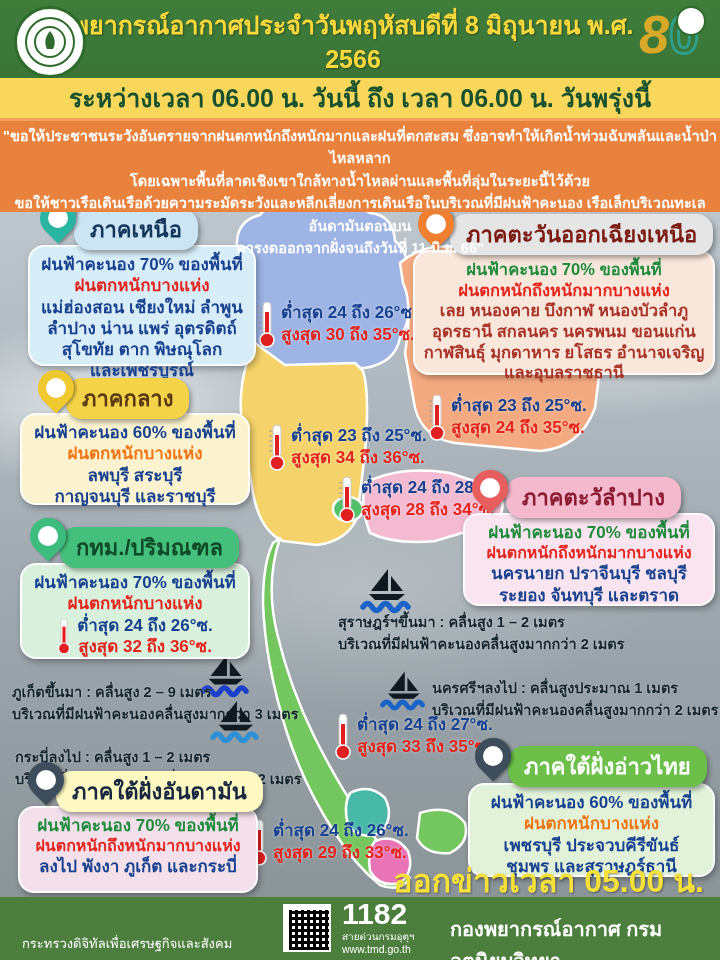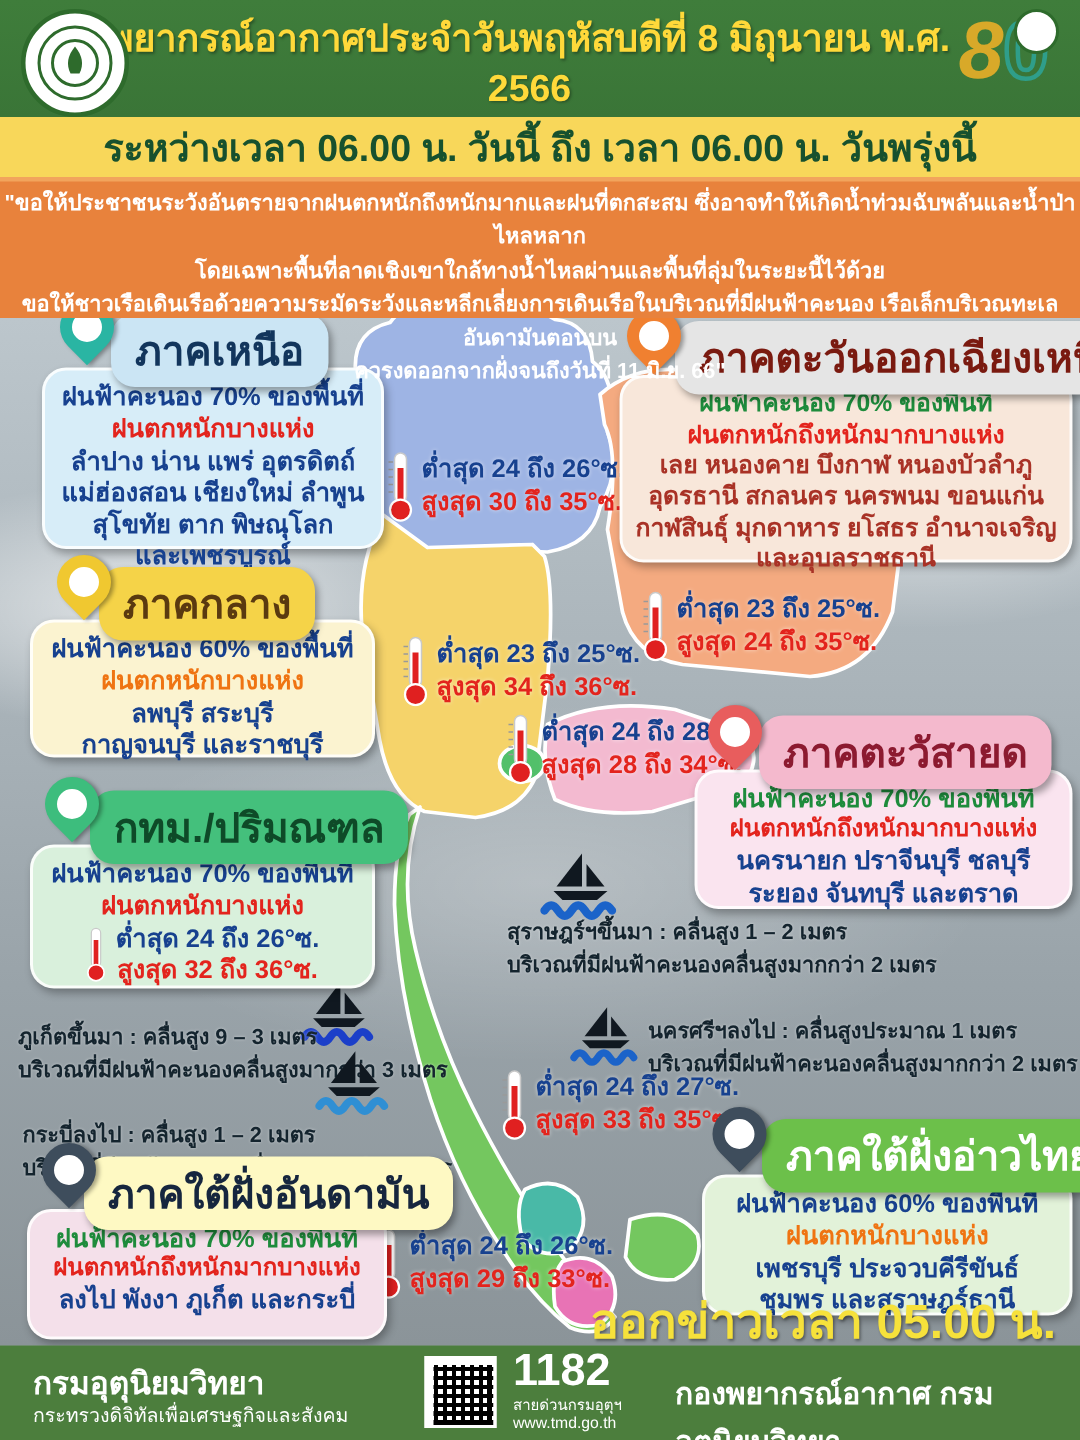--- a/index.html
+++ b/index.html
@@ -27,21 +27,21 @@
     background:
       radial-gradient(ellipse 300px 120px at 15% 28%, rgba(255,255,255,.65), transparent 70%),
       radial-gradient(ellipse 260px 100px at 85% 20%, rgba(255,255,255,.45), transparent 70%),
       radial-gradient(ellipse 400px 160px at 50% 55%, rgba(255,255,255,.25), transparent 75%),
       linear-gradient(180deg,#bcc6cc 0%,#aab4ba 35%,#99a3a9 65%,#8b9499 100%);}
   .mapsvg{position:absolute;left:165px;top:193px;z-index:1;}
 
   
   .pin{position:absolute;width:36px;height:36px;border-radius:50% 50% 50% 0;transform:rotate(-45deg);box-shadow:1px 2px 3px rgba(0,0,0,.35);z-index:5;}
   .pin::after{content:"";position:absolute;left:8px;top:8px;right:8px;bottom:8px;background:#fff;border-radius:50%;}
-  .pill{position:absolute;border-radius:16px;padding:3px 16px;font-weight:bold;font-size:27px;box-shadow:2px 3px 5px rgba(0,0,0,.35);white-space:nowrap;z-index:4;}
+  .pill{position:absolute;border-radius:16px;padding:3px 16px;font-weight:bold;font-size:22px;box-shadow:2px 3px 5px rgba(0,0,0,.35);white-space:nowrap;z-index:4;}
   .rbox{position:absolute;border-radius:16px;border:2px solid rgba(255,255,255,.85);box-sizing:border-box;padding:7px 4px 5px;text-align:center;font-weight:bold;font-size:17px;line-height:1.25;box-shadow:2px 3px 6px rgba(0,0,0,.3);z-index:3;}
   .t-blue{color:#17418f}.t-red{color:#e3241d}.t-green{color:#1e8c3c}.t-maroon{color:#a93226}.t-orange{color:#ef7412}
 
   
   .temp{position:absolute;z-index:2;display:flex;align-items:center;gap:5px;white-space:nowrap;}
   .temp .lines{font-weight:bold;font-size:17px;line-height:1.3;text-shadow:0 0 3px rgba(255,255,255,.6);}
   .thermo{flex:0 0 auto;}
 
   
   .sea{position:absolute;z-index:2;font-weight:bold;font-size:14.5px;color:#14242e;line-height:1.5;white-space:nowrap;text-shadow:0 0 2px rgba(255,255,255,.5);}
@@ -243,21 +243,21 @@
 
   <div class="boat" style="left:200px;top:652px;">
     <svg width="50" height="46" viewBox="0 0 52 48">
         <path d="M28 3 L28 25 L11 25 Z" fill="#101820"></path>
         <path d="M31 10 L31 25 L43 25 Z" fill="#101820"></path>
         <path d="M9 28 L45 28 L38 34 L15 34 Z" fill="#101820"></path>
         <path d="M3 41 q4.5 -7 9 0 t9 0 t9 0 t9 0 t9 0" stroke="#1b3fc9" stroke-width="5.5" fill="none" stroke-linecap="round"></path>
       </svg>
   </div>
   <div class="sea" style="left:12px;top:682px;">
-    <div>ภูเก็ตขึ้นมา : คลื่นสูง 9 – 3 เมตร</div>
+    <div>ภูเก็ตขึ้นมา : คลื่นสูง 2 – 9 เมตร</div>
     <div>บริเวณที่มีฝนฟ้าคะนองคลื่นสูงมากกว่า 3 เมตร</div>
   </div>
 
   <div class="boat" style="left:210px;top:698px;">
     <svg width="50" height="46" viewBox="0 0 52 48">
         <path d="M28 3 L28 25 L11 25 Z" fill="#101820"></path>
         <path d="M31 10 L31 25 L43 25 Z" fill="#101820"></path>
         <path d="M9 28 L45 28 L38 34 L15 34 Z" fill="#101820"></path>
         <path d="M3 41 q4.5 -7 9 0 t9 0 t9 0 t9 0 t9 0" stroke="#2f8fd4" stroke-width="5.5" fill="none" stroke-linecap="round"></path>
       </svg>
@@ -279,22 +279,22 @@
     <div>นครศรีฯลงไป : คลื่นสูงประมาณ  1 เมตร</div>
     <div>บริเวณที่มีฝนฟ้าคะนองคลื่นสูงมากกว่า  2 เมตร</div>
   </div>
 
   <div>
     <div class="pin" style="left:40px;top:200px;background:#2ab5a3;"></div>
     <div class="pill" style="left:74px;top:209px;background:#cbe5f4;color:#12355c;">ภาคเหนือ</div>
     <div class="rbox" style="left:28px;top:245px;width:228px;height:121px;background:#d7edf8;">
       <div class="t-blue">ฝนฟ้าคะนอง 70% ของพื้นที่</div>
       <div class="t-red">ฝนตกหนักบางแห่ง</div>
+      <div class="t-blue">แม่ฮ่องสอน เชียงใหม่ ลำพูน</div>
       <div class="t-blue">ลำปาง น่าน แพร่ อุตรดิตถ์</div>
-      <div class="t-blue">แม่ฮ่องสอน เชียงใหม่ ลำพูน</div>
       <div class="t-blue">สุโขทัย ตาก พิษณุโลก</div>
       <div class="t-blue">และเพชรบูรณ์</div>
     </div>
   </div>
 
   <div>
     <div class="pin" style="left:418px;top:206px;background:#f08030;"></div>
     <div class="pill" style="left:450px;top:214px;background:#e5e5e5;color:#7a1a10;">ภาคตะวันออกเฉียงเหนือ</div>
     <div class="rbox" style="left:413px;top:250px;width:302px;height:125px;background:#f8e7da;font-size:16.5px;">
       <div class="t-green">ฝนฟ้าคะนอง 70% ของพื้นที่</div>
@@ -332,21 +332,21 @@
         <div>
           <div class="t-blue">ต่ำสุด 24 ถึง 26°ซ.</div>
           <div class="t-red">สูงสุด 32 ถึง 36°ซ.</div>
         </div>
       </div>
     </div>
   </div>
 
   <div>
     <div class="pin" style="left:472px;top:470px;background:#e85d5d;"></div>
-    <div class="pill" style="left:506px;top:477px;background:#f4b9cd;color:#8c1a30;">ภาคตะวัสายด</div>
+    <div class="pill" style="left:506px;top:477px;background:#f4b9cd;color:#8c1a30;">ภาคตะวัลำปาง</div>
     <div class="rbox" style="left:463px;top:513px;width:252px;height:93px;background:#fae4ef;">
       <div class="t-green">ฝนฟ้าคะนอง 70% ของพื้นที่</div>
       <div class="t-red" style="font-size:16px;">ฝนตกหนักถึงหนักมากบางแห่ง</div>
       <div class="t-blue">นครนายก ปราจีนบุรี ชลบุรี</div>
       <div class="t-blue">ระยอง จันทบุรี และตราด</div>
     </div>
   </div>
 
   <div>
     <div class="pin" style="left:28px;top:762px;background:#3e4d5c;"></div>
@@ -365,21 +365,20 @@
       <div class="t-blue">ฝนฟ้าคะนอง 60% ของพื้นที่</div>
       <div class="t-orange">ฝนตกหนักบางแห่ง</div>
       <div class="t-blue">เพชรบุรี ประจวบคีรีขันธ์</div>
       <div class="t-blue">ชุมพร และสุราษฎร์ธานี</div>
     </div>
   </div>
 
   <div class="release">ออกข่าวเวลา 05.00 น.</div>
 
   <div class="footer">
-    <div class="f-dept">กรมอุตุนิยมวิทยา</div>
     <div class="f-ministry">กระทรวงดิจิทัลเพื่อเศรษฐกิจและสังคม</div>
     <div class="qr"></div>
     <div class="f-1182">1182</div>
     <div class="f-hotline">สายด่วนกรมอุตุฯ</div>
     <div class="f-web">www.tmd.go.th</div>
     <div class="f-division">กองพยากรณ์อากาศ กรมอุตุนิยมวิทยา</div>
   </div>
 
 </div>
 

